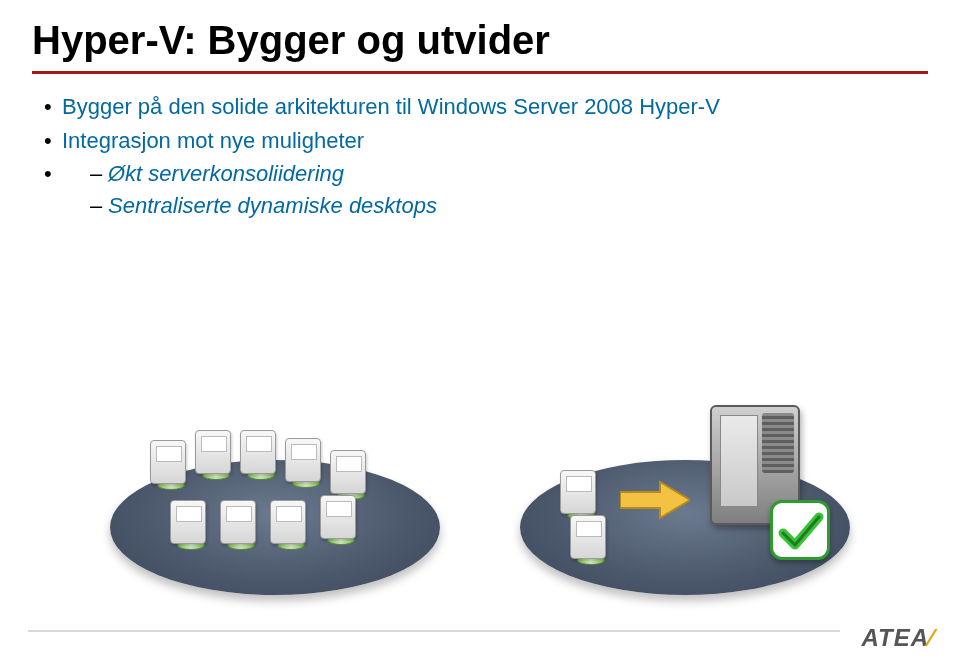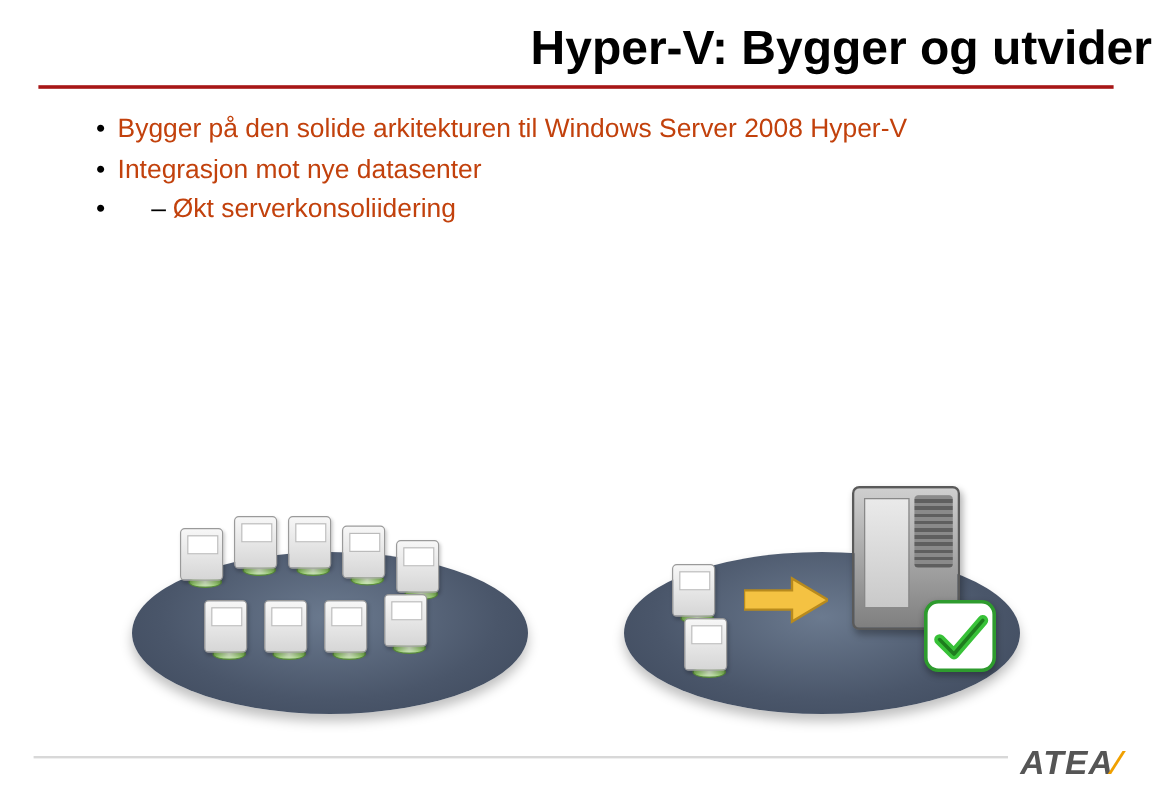--- a/index.html
+++ b/index.html
@@ -9,41 +9,39 @@
     background: #ffffff;
     font-family: Arial, Helvetica, sans-serif;
     position: relative;
     overflow: hidden;
   }
   .title {
     font-size: 40px;
     font-weight: bold;
     color: #000;
     padding: 18px 0 8px 32px;
-    text-align: right;
   }
   .title-underline {
     height: 3px;
     background: #a71717;
     margin: 0 32px 18px 32px;
   }
   .bullets {
     padding-left: 44px;
     font-size: 22px;
-    color: #c2410c;
+    color: #0369a1;
     line-height: 1.35;
-    margin-left: 36px;
   }
   .bullets ul { list-style: none; }
   .bullets > ul > li { position: relative; padding-left: 18px; margin-bottom: 4px; }
   .bullets > ul > li::before {
     content: "•"; position: absolute; left: 0; top: 0; color: #000;
   }
   .sub { padding-left: 28px; }
-  .sub li { position: relative; padding-left: 18px; margin-bottom: 2px; }
+  .sub li { position: relative; padding-left: 18px; margin-bottom: 2px; font-style: italic; }
   .sub li::before {
     content: "–"; position: absolute; left: 0; top: 0; color: #000;
   }
   .diagram {
     position: absolute;
     top: 350px; left: 0; width: 960px; height: 280px;
   }
   .platform {
     position: absolute;
     border-radius: 50%;
@@ -106,44 +104,45 @@
   }
   .check svg{ display:block; margin:4px auto; }
   .arrow{
     position:absolute;
     width:70px; height:40px;
   }
   .arrow svg{ width:100%; height:100%; }
   .logo{
     position:absolute;
     right:26px; bottom:14px;
-    font-size:28px;
+    font-size:24px;
     font-weight:bold;
     font-style:italic;
     color:#555;
     letter-spacing:1px;
   }
   .logo .accent{ color:#f0a000; font-style:normal; }
   .footer-line{
     position:absolute; left:28px; right:120px; bottom:34px; height:2px; background:#d8d8d8;
   }
 </style>
 </head>
 <body>
 
 <div class="title">Hyper-V: Bygger og utvider</div>
 <div class="title-underline"></div>
 
 <div class="bullets">
   <ul>
     <li>Bygger på den solide arkitekturen til Windows Server 2008 Hyper-V</li>
-    <li>Integrasjon mot nye datasenter</li>
+    <li>Integrasjon mot nye muligheter</li>
     <li>
       <ul class="sub">
         <li>Økt serverkonsoliidering</li>
+        <li>Sentraliserte dynamiske desktops</li>
       </ul>
     </li>
   </ul>
 </div>
 
 <div class="diagram">
   <div class="platform left"></div>
   <div class="platform right"></div>
 
   <div class="srv" style="left:150px; top:90px;">

